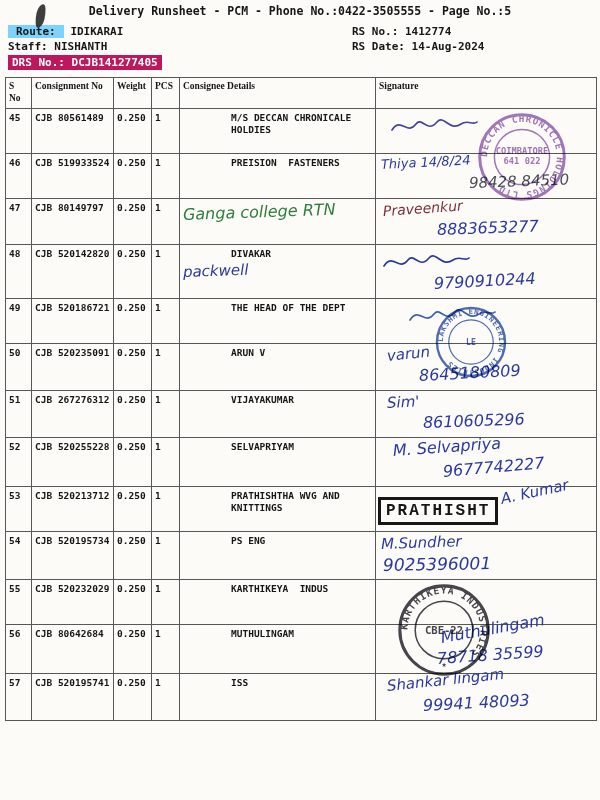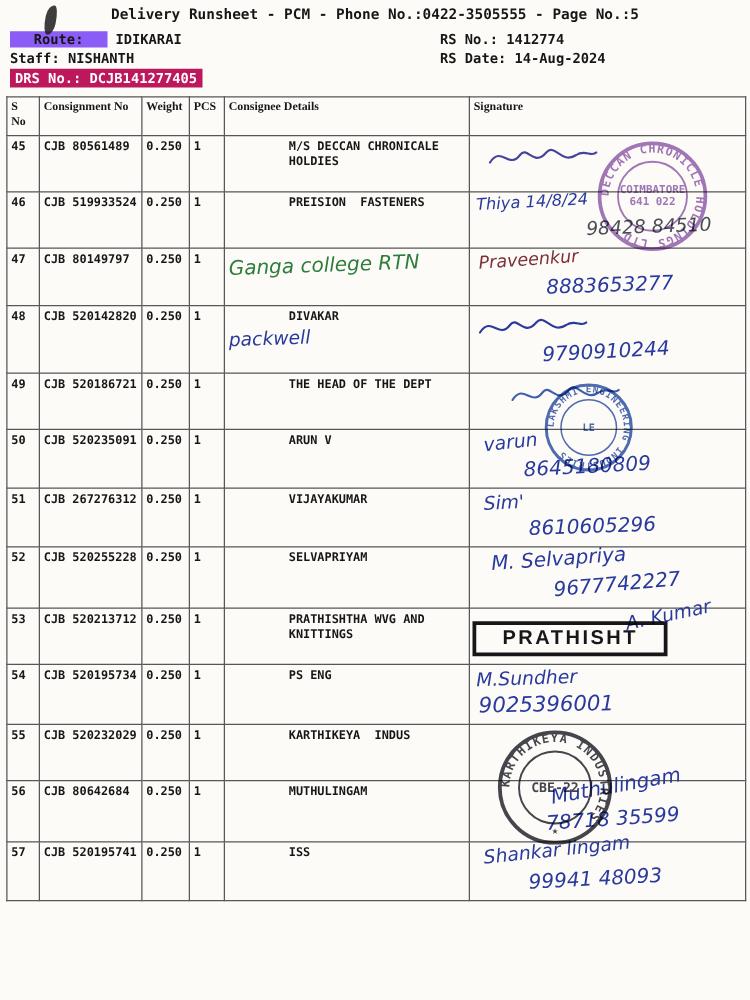--- a/index.html
+++ b/index.html
@@ -7,41 +7,41 @@
   body { background:#e9e7e2; font-family:"DejaVu Sans Mono", monospace; color:#161616; }
   .page { position:relative; width:600px; height:800px; background:#fcfbf8; overflow:hidden; }
 
   .title { text-align:center; font-weight:bold; font-size:12.5px; padding-top:8px; letter-spacing:.4px; }
   .subtitle { text-align:center; font-weight:bold; font-size:11.5px; margin-top:4px; }
 
   .meta { display:flex; justify-content:space-between; padding:7px 8px 3px 8px; font-size:11px; font-weight:bold; }
   .meta-left div { margin-bottom:2px; white-space:nowrap; }
   .meta-right { width:240px; }
   .meta-right div { margin-bottom:2px; white-space:nowrap; }
-  .hl { background:#8b5cf6; padding:0 19px; }
+  .hl { background:#7dd3fc; padding:0 8px; }
   .inv { background:#be185d; color:#fff; padding:1px 4px; display:inline-block; }
 
   table { border-collapse:collapse; table-layout:fixed; width:591px; margin:2px 0 0 5px; }
   th, td { border:1px solid #575757; font-size:9.5px; font-weight:bold; text-align:left;
            vertical-align:top; padding:3px 3px; line-height:1.25; }
   th { height:15px;font-family:Liberation Serif, serif; }
   td { height:45px; overflow:visible; }
   td.sig { position:relative; }
   .printed { white-space:pre-wrap;margin-left:48px; }
 
   .consignee-hand { font-family:"DejaVu Sans", sans-serif; font-style:italic; font-weight:normal;
                     margin-top:3px; transform:rotate(-2deg); transform-origin:left center; white-space:nowrap; }
 
   .hand { font-family:"DejaVu Sans", sans-serif; font-style:italic; font-weight:normal;
           line-height:1.3; white-space:nowrap; transform-origin:left center; }
   .scribble { display:block; margin-top:2px; }
 
   .stamp-circle { position:absolute; z-index:3; opacity:.92; mix-blend-mode:multiply; pointer-events:none; }
-  .stamp-rect { position:absolute; z-index:3; font-family:Liberation Sans, sans-serif; font-weight:bold;
-                font-size:16px; letter-spacing:2px; border:3px solid; padding:1px 21px;
+  .stamp-rect { position:absolute; z-index:3; font-family:Liberation Mono, monospace; font-weight:bold;
+                font-size:16px; letter-spacing:2px; border:3px solid; padding:1px 5px;
                 background:rgba(255,255,255,.55); white-space:nowrap; mix-blend-mode:multiply; }
 
   .artifact { position:absolute; left:36px; top:4px; width:9px; height:24px; background:#1c1c1c;
               border-radius:60% 40% 55% 45% / 40% 60% 40% 60%; transform:rotate(12deg); opacity:.85; }
 </style>
 </head>
 <body>
 
 <div class="page">
   <div class="artifact"></div>

